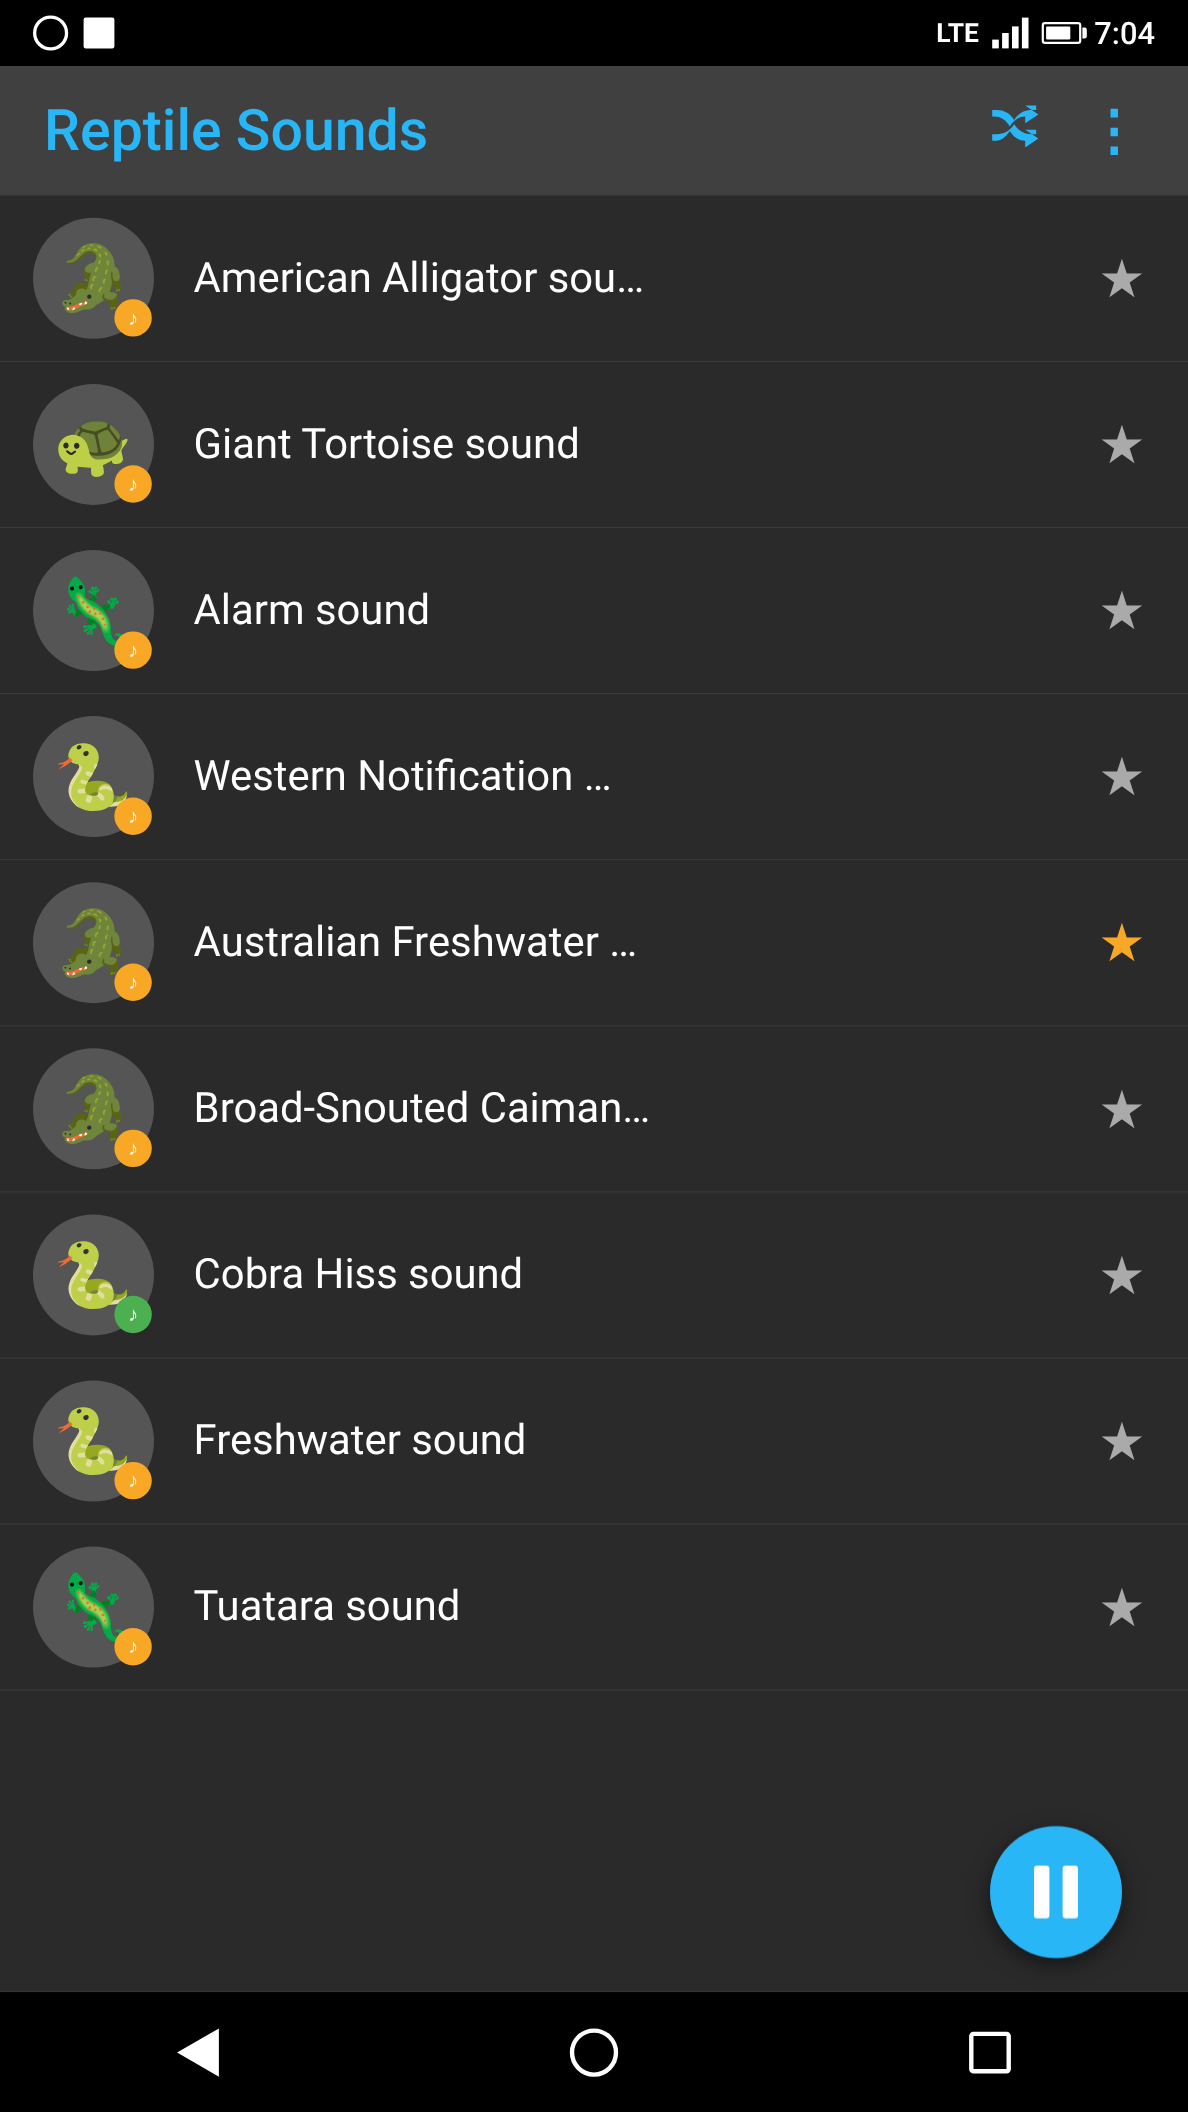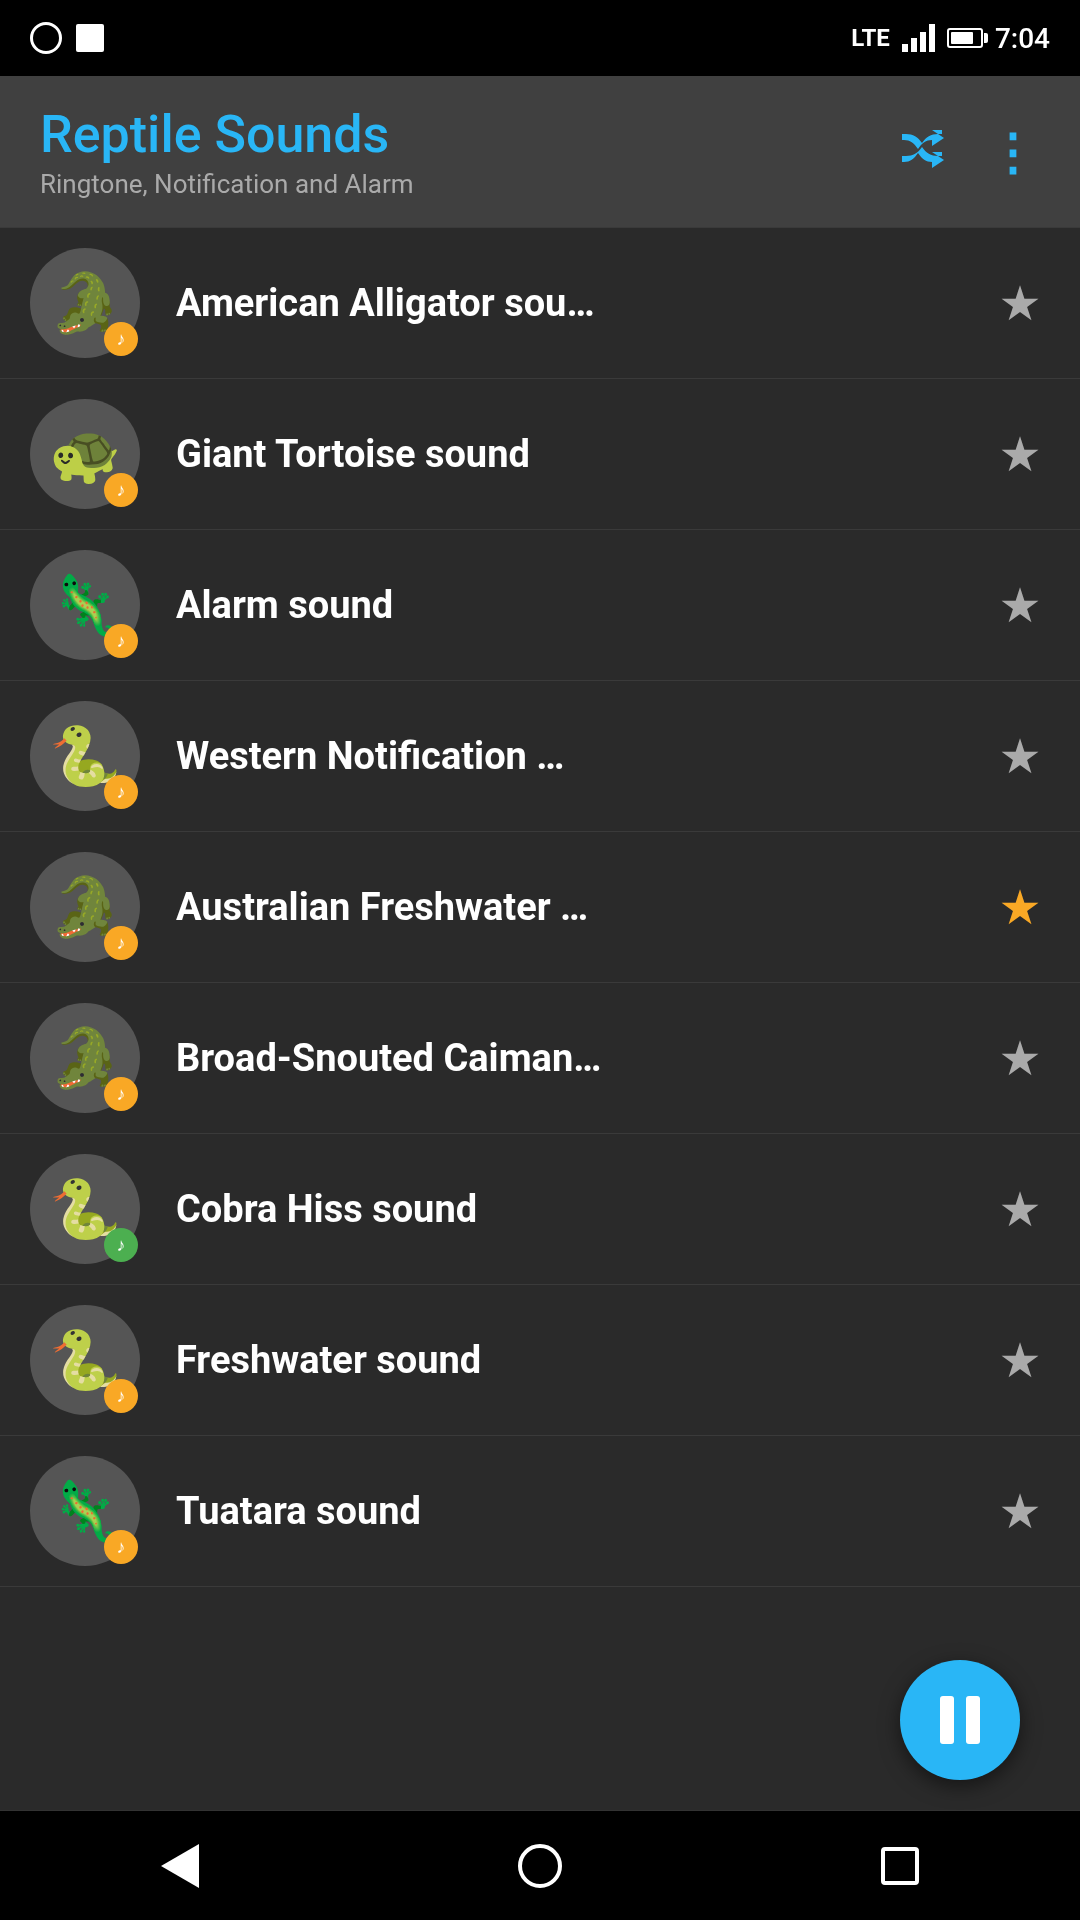--- a/index.html
+++ b/index.html
@@ -11,21 +11,21 @@
       font-family: 'Roboto', Arial, sans-serif;
       width: 1080px;
       min-height: 1920px;
       display: flex;
       flex-direction: column;
     }
 
     
     .status-bar {
       background: #000;
-      height: 76px;
+      height: 60px;
       display: flex;
       align-items: center;
       justify-content: space-between;
       padding: 0 30px;
     }
     .status-bar-left {
       display: flex;
       align-items: center;
       gap: 14px;
     }
@@ -180,21 +180,21 @@
       color: #fff;
     }
     .music-badge.green {
       background: #4caf50;
     }
 
     .sound-name {
       flex: 1;
       font-size: 38px;
       color: #fff;
-      font-weight: 700;
+      font-weight: 400;
     }
 
     .star-btn {
       width: 60px;
       height: 60px;
       display: flex;
       align-items: center;
       justify-content: center;
       cursor: pointer;
     }
@@ -294,21 +294,20 @@
     <div class="battery-icon">
       <div class="battery-fill"></div>
     </div>
     <span>7:04</span>
   </div>
 </div>
 
 <div class="app-header">
   <div class="app-header-left">
     <div class="app-title">Reptile Sounds</div>
-    <div class="app-subtitle">Ringtone, Notification and Alarm</div>
   </div>
   <div class="app-header-right">
     <div class="shuffle-icon">
       
       <svg width="52" height="42" viewBox="0 0 52 42" fill="none" xmlns="http://www.w3.org/2000/svg">
         <path d="M32 4l12 8-12 8V14c-6 0-10 3-14 9-4-6-8-9-14-9H2v-6h4c7 0 12 3 16 9 4-6 9-9 16-9h4V4z" fill="#29b6f6"></path>
         <path d="M32 26l12 8-12 8V36c-6 0-10-3-14-9-4 6-8 9-14 9H2v-6h4c7 0 12-3 16-9 4 6 9 9 16 9h4V26z" fill="#29b6f6"></path>
       </svg>
     </div>
     <div class="more-icon">⋮</div>

